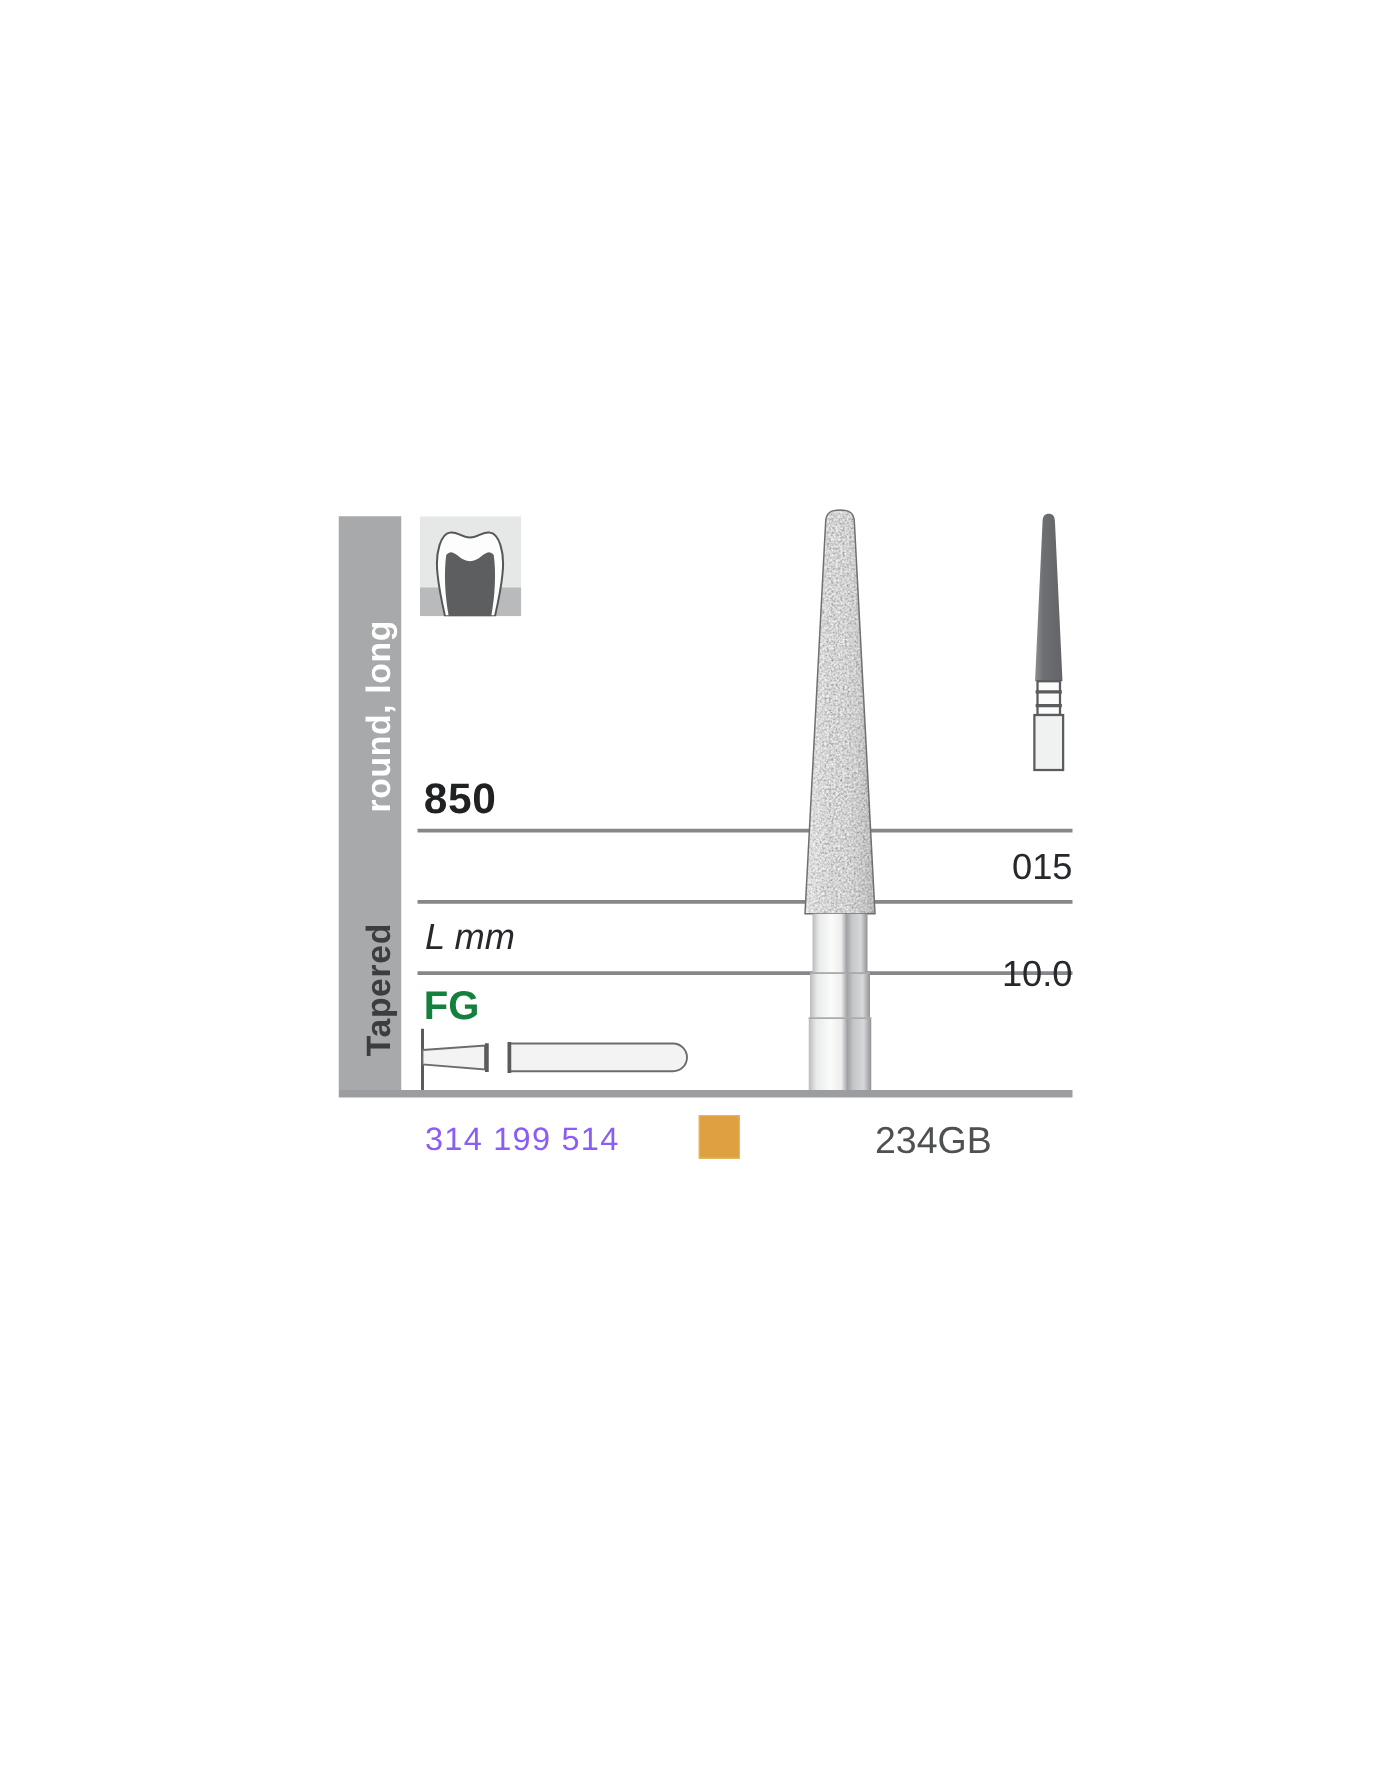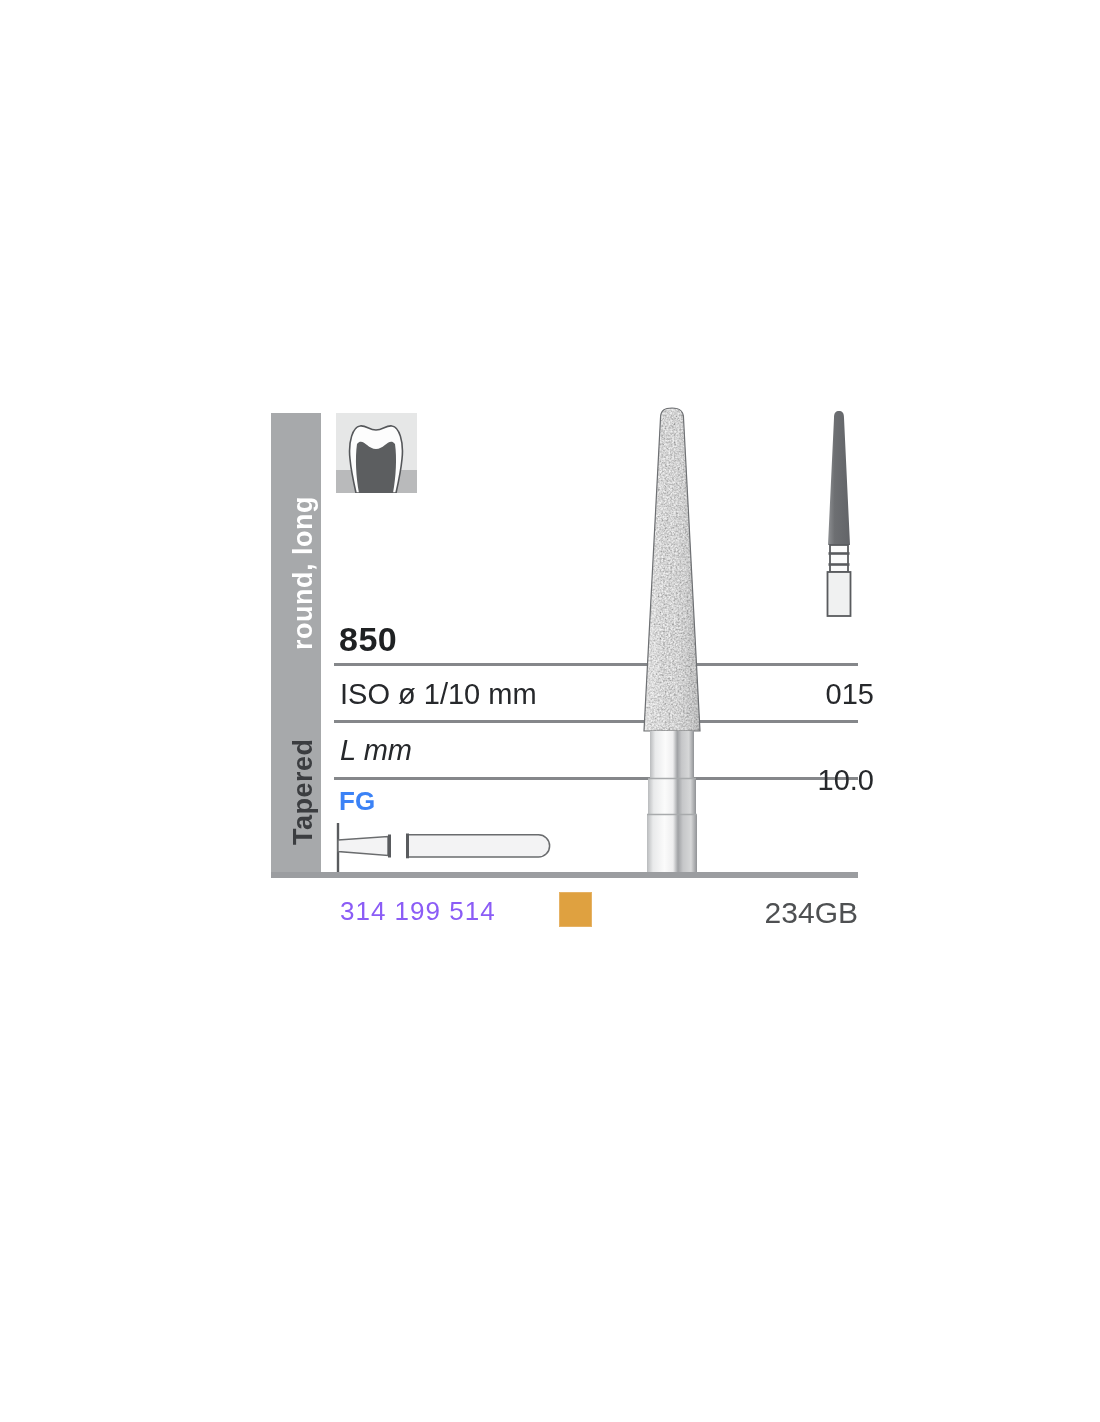--- a/index.html
+++ b/index.html
@@ -18,26 +18,26 @@
   .vlabel.group{left:287px;top:845px;color:#3b3d40;}
   
   .figure{left:339px;top:574px;font-size:34px;font-weight:bold;color:#1f2123;letter-spacing:.5px;margin-top:46px;}
   
   .rule{left:334px;width:524px;height:3px;background:#85878a;}
   .rule.r1{top:663px;} .rule.r2{top:720px;} .rule.r3{top:777px;}
   .rule-thick{left:271px;top:872px;width:587px;height:6px;background:#9b9da0;}
   
   .rowlabel{left:340px;font-size:29px;color:#26282b;}
   .rowlabel.row1{top:678px;} .rowlabel.row2{top:734px;font-style:italic;}
-  .rowvalue{left:700px;width:158px;text-align:right;font-size:29px;color:#26282b;padding-left:16px;}
+  .rowvalue{left:700px;width:158px;text-align:right;font-size:29px;color:#26282b;}
   .rowvalue.row1{top:678px;} .rowvalue.row2{top:764px;}
-  .fg{left:339px;top:786px;font-size:26px;font-weight:bold;color:#3b82f6;}
+  .fg{left:339px;top:786px;font-size:32px;font-weight:bold;color:#15803d;}
   
   .order{left:340px;top:896px;font-size:26px;color:#8b5cf6;letter-spacing:1px;}
-  .code{left:700px;top:896px;width:158px;text-align:right;font-size:30px;color:#4e5052;}
+  .code{left:700px;top:896px;width:158px;font-size:30px;color:#4e5052;}
   .swatch{left:559px;top:892px;width:33px;height:35px;background:#dfa140;border:1px solid #e6b264;box-sizing:border-box;}
   svg{display:block;}
 </style>
 </head>
 <body>
 
 <div id="canvas">
 
   <div class="abs rule r1"></div>
   <div class="abs rule r2"></div>
@@ -110,21 +110,20 @@
         <stop offset="1" stop-color="#626468"></stop>
       </linearGradient>
     </defs>
     <path d="M10 12 C10 6.5 12 5 15 5 C18 5 20 6.5 20 12 L26 139 L4 139 Z" fill="url(#smallCone)"></path>
     <rect x="6" y="139" width="18" height="27" fill="#fbfbfb" stroke="#595b5e" stroke-width="1.8"></rect>
     <line x1="4.5" y1="147.5" x2="25.5" y2="147.5" stroke="#595b5e" stroke-width="2.6"></line>
     <line x1="4.5" y1="158.5" x2="25.5" y2="158.5" stroke="#595b5e" stroke-width="2.6"></line>
     <rect x="3.5" y="166" width="23" height="44" fill="#f0f1f1" stroke="#595b5e" stroke-width="1.8"></rect>
   </svg>
 
-  <div class="abs rowlabel row1">ISO ø 1/10 mm</div>
   <div class="abs rowvalue row1">015</div>
   <div class="abs rowlabel row2">L mm</div>
   <div class="abs rowvalue row2">10.0</div>
 
   <div class="abs fg">FG</div>
   <svg class="abs" style="left:330px;top:820px" width="240" height="60" viewBox="0 0 240 60">
     <line x1="8" y1="3" x2="8" y2="52" stroke="#595b5e" stroke-width="2.4"></line>
     <path d="M8 20 L58 16.5 L58 35.5 L8 31.5 Z" fill="#f3f3f4" stroke="#6a6c6e" stroke-width="1.5"></path>
     <line x1="59.5" y1="14.5" x2="59.5" y2="37.5" stroke="#595b5e" stroke-width="3"></line>
     <path d="M78 14.8 L208.5 14.8 A11.1 11.1 0 0 1 208.5 37 L78 37 Z" fill="#f3f3f4" stroke="#6a6c6e" stroke-width="1.5"></path>

